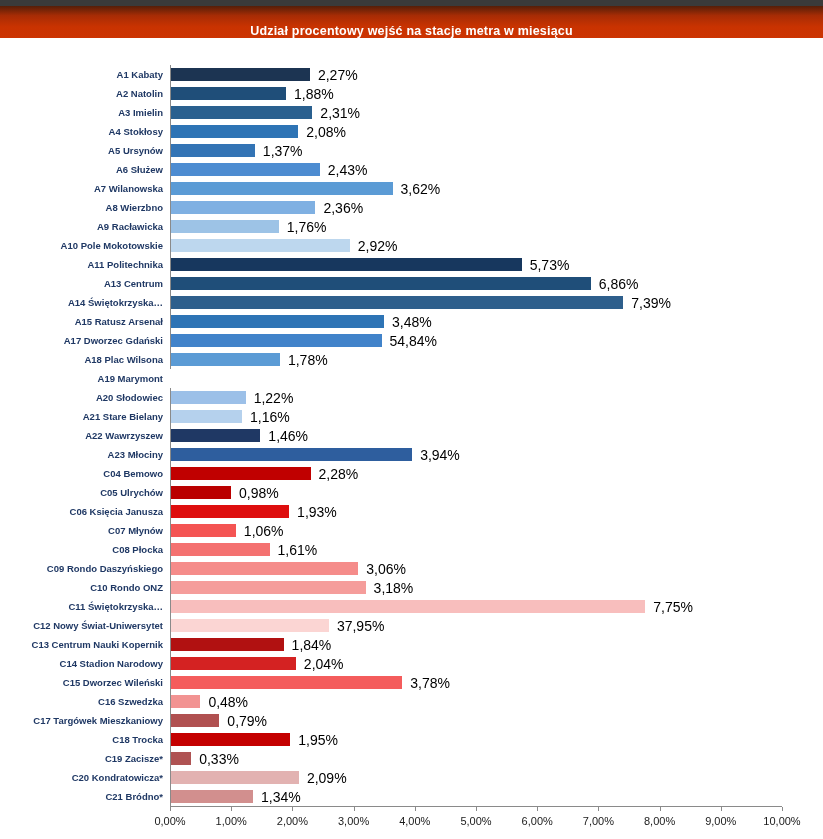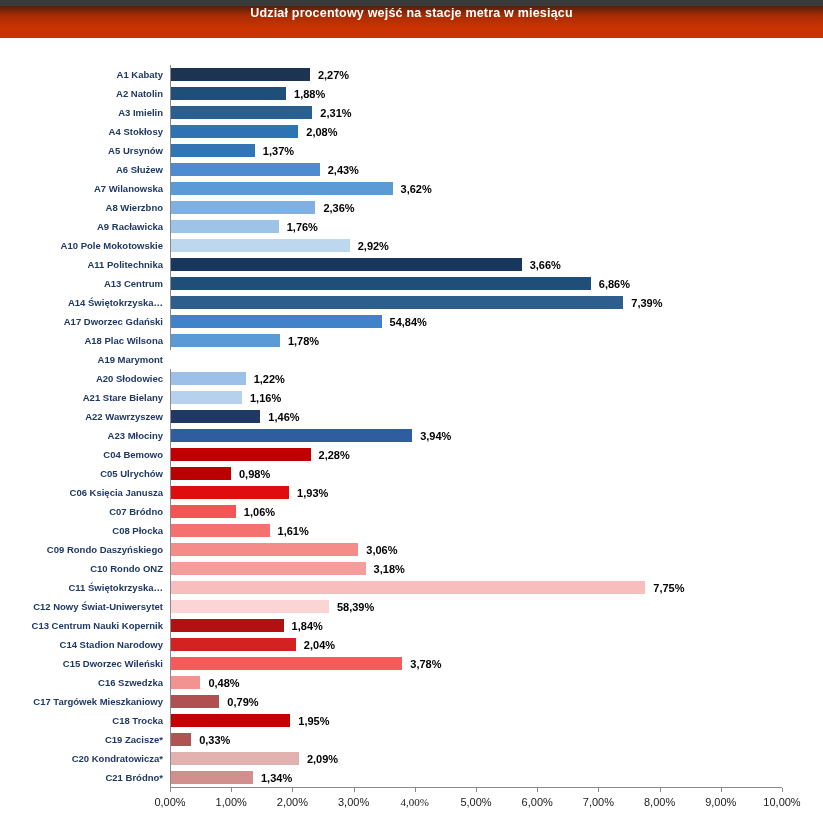--- a/index.html
+++ b/index.html
@@ -3,39 +3,39 @@
 <meta charset="utf-8">
 <style>
   html,body { margin:0; padding:0; }
   body {
     width:823px; height:839px; background:#ffffff;
     font-family:"Liberation Sans", sans-serif;
     position:relative; overflow:hidden;
   }
   .top-strip { height:6px; background:#3a3a3a; }
   .header-band {
-    height:32px; display:flex; align-items:flex-start; justify-content:center;
+    height:32px; display:flex; align-items:flex-end; justify-content:center;
     background:linear-gradient(180deg,#551e08 0%,#a72c05 30%,#c93301 65%,#cc3402 100%);
   }
   .header-title { color:#ffffff; font-weight:700; font-size:12.5px; letter-spacing:0.2px; }
 
   .chart { margin-top:27px; }
   .row { display:flex; align-items:center; height:19px; }
   .cat {
     width:170px; padding-right:7px; box-sizing:border-box;
     text-align:right; font-size:9.5px; font-weight:700; color:#1f3864;
     white-space:nowrap; overflow:hidden;
   }
   .plot {
     position:relative; width:612px; height:19px;
     border-left:1px solid #8a8a8a;
     display:flex; align-items:center;
   }
   .bar { height:13px; flex-shrink:0; }
-  .val { margin-left:8px; font-size:11px; font-weight:700; color:#000; white-space:nowrap; }
+  .val { margin-left:8px; font-size:14px; font-weight:400; color:#000; white-space:nowrap; }
 
   .axis {
     margin-left:170px; width:612px; height:28px;
     border-top:1px solid #8a8a8a; position:relative; box-sizing:content-box;
   }
   .tick { position:absolute; top:0; width:1px; height:4px; background:#8a8a8a; }
   .tick-label {
     position:absolute; top:8px; transform:translateX(-50%);
     font-size:11px; color:#1a1a1a; white-space:nowrap;
   }
@@ -128,40 +128,47 @@
     <div class="plot">
       <div class="bar" style="width: 29.2%; background: rgb(189, 215, 238);"></div>
       <div class="val">2,92%</div>
     </div>
   </div>
 
   <div class="row">
     <div class="cat">A11 Politechnika</div>
     <div class="plot">
       <div class="bar" style="width: 57.3%; background: rgb(23, 55, 94);"></div>
-      <div class="val">3,66%</div>
+      <div class="val">5,73%</div>
     </div>
   </div>
 
   <div class="row">
     <div class="cat">A13 Centrum</div>
     <div class="plot">
       <div class="bar" style="width: 68.6%; background: rgb(31, 78, 121);"></div>
       <div class="val">6,86%</div>
     </div>
   </div>
 
   <div class="row">
     <div class="cat">A14 Świętokrzyska…</div>
     <div class="plot">
       <div class="bar" style="width: 73.9%; background: rgb(46, 95, 140);"></div>
       <div class="val">7,39%</div>
     </div>
   </div>
 
+  <div class="row">
+    <div class="cat">A15 Ratusz Arsenał</div>
+    <div class="plot">
+      <div class="bar" style="width: 34.8%; background: rgb(46, 116, 181);"></div>
+      <div class="val">3,48%</div>
+    </div>
+  </div>
 
   <div class="row">
     <div class="cat">A17 Dworzec Gdański</div>
     <div class="plot">
       <div class="bar" style="width: 34.4%; background: rgb(65, 131, 202);"></div>
       <div class="val">54,84%</div>
     </div>
   </div>
 
   <div class="row">
@@ -226,21 +233,21 @@
 
   <div class="row">
     <div class="cat">C06 Księcia Janusza</div>
     <div class="plot">
       <div class="bar" style="width: 19.3%; background: rgb(222, 14, 14);"></div>
       <div class="val">1,93%</div>
     </div>
   </div>
 
   <div class="row">
-    <div class="cat">C07 Bródno</div>
+    <div class="cat">C07 Młynów</div>
     <div class="plot">
       <div class="bar" style="width: 10.6%; background: rgb(244, 84, 83);"></div>
       <div class="val">1,06%</div>
     </div>
   </div>
 
   <div class="row">
     <div class="cat">C08 Płocka</div>
     <div class="plot">
       <div class="bar" style="width: 16.1%; background: rgb(244, 113, 112);"></div>
@@ -269,21 +276,21 @@
     <div class="plot">
       <div class="bar" style="width: 77.5%; background: rgb(248, 190, 189);"></div>
       <div class="val">7,75%</div>
     </div>
   </div>
 
   <div class="row">
     <div class="cat">C12 Nowy Świat-Uniwersytet</div>
     <div class="plot">
       <div class="bar" style="width: 25.8%; background: rgb(251, 213, 211);"></div>
-      <div class="val">58,39%</div>
+      <div class="val">37,95%</div>
     </div>
   </div>
 
   <div class="row">
     <div class="cat">C13 Centrum Nauki Kopernik</div>
     <div class="plot">
       <div class="bar" style="width: 18.4%; background: rgb(177, 17, 17);"></div>
       <div class="val">1,84%</div>
     </div>
   </div>
@@ -355,21 +362,21 @@
   <div class="axis">
       <div class="tick" style="left: 0%;"></div>
       <div class="tick-label" style="left: 0%;">0,00%</div>
       <div class="tick" style="left: 10%;"></div>
       <div class="tick-label" style="left: 10%;">1,00%</div>
       <div class="tick" style="left: 20%;"></div>
       <div class="tick-label" style="left: 20%;">2,00%</div>
       <div class="tick" style="left: 30%;"></div>
       <div class="tick-label" style="left: 30%;">3,00%</div>
       <div class="tick" style="left: 40%;"></div>
-      <div class="tick-label" style="left: 40%; font-family: Liberation Serif, serif;">4,00%</div>
+      <div class="tick-label" style="left: 40%;">4,00%</div>
       <div class="tick" style="left: 50%;"></div>
       <div class="tick-label" style="left: 50%;">5,00%</div>
       <div class="tick" style="left: 60%;"></div>
       <div class="tick-label" style="left: 60%;">6,00%</div>
       <div class="tick" style="left: 70%;"></div>
       <div class="tick-label" style="left: 70%;">7,00%</div>
       <div class="tick" style="left: 80%;"></div>
       <div class="tick-label" style="left: 80%; text-align: center;">8,00%</div>
       <div class="tick" style="left: 90%;"></div>
       <div class="tick-label" style="left: 90%;">9,00%</div>

